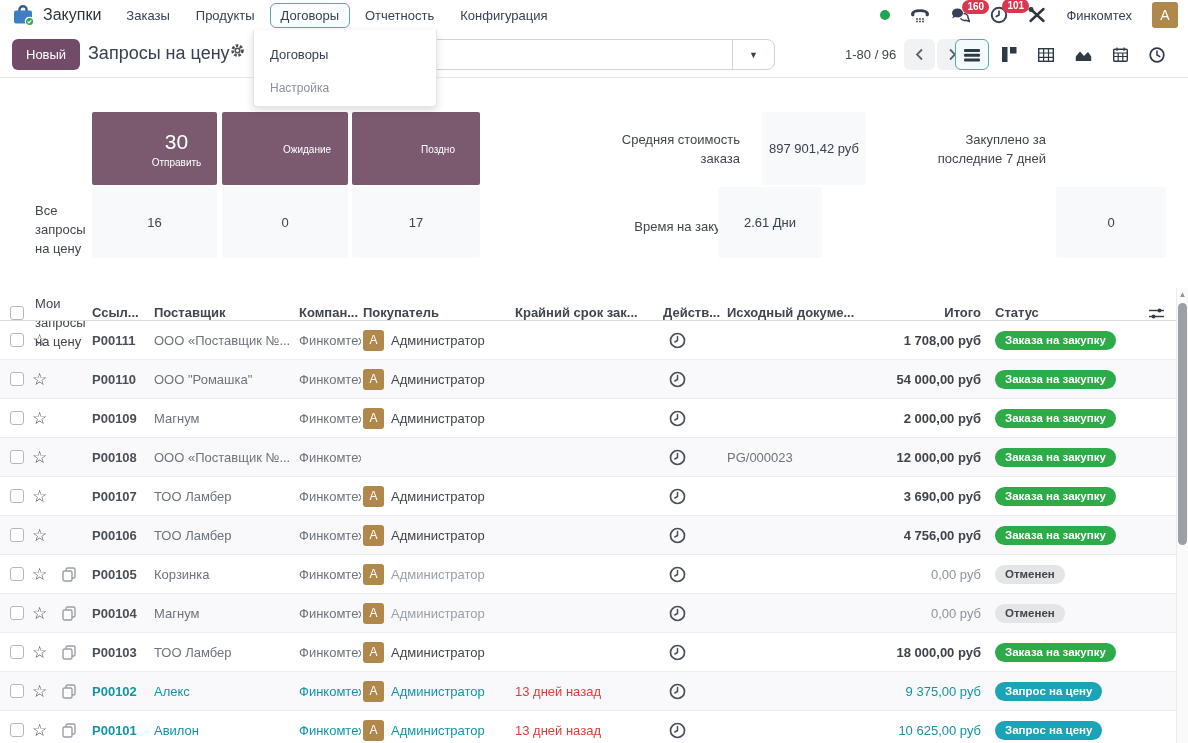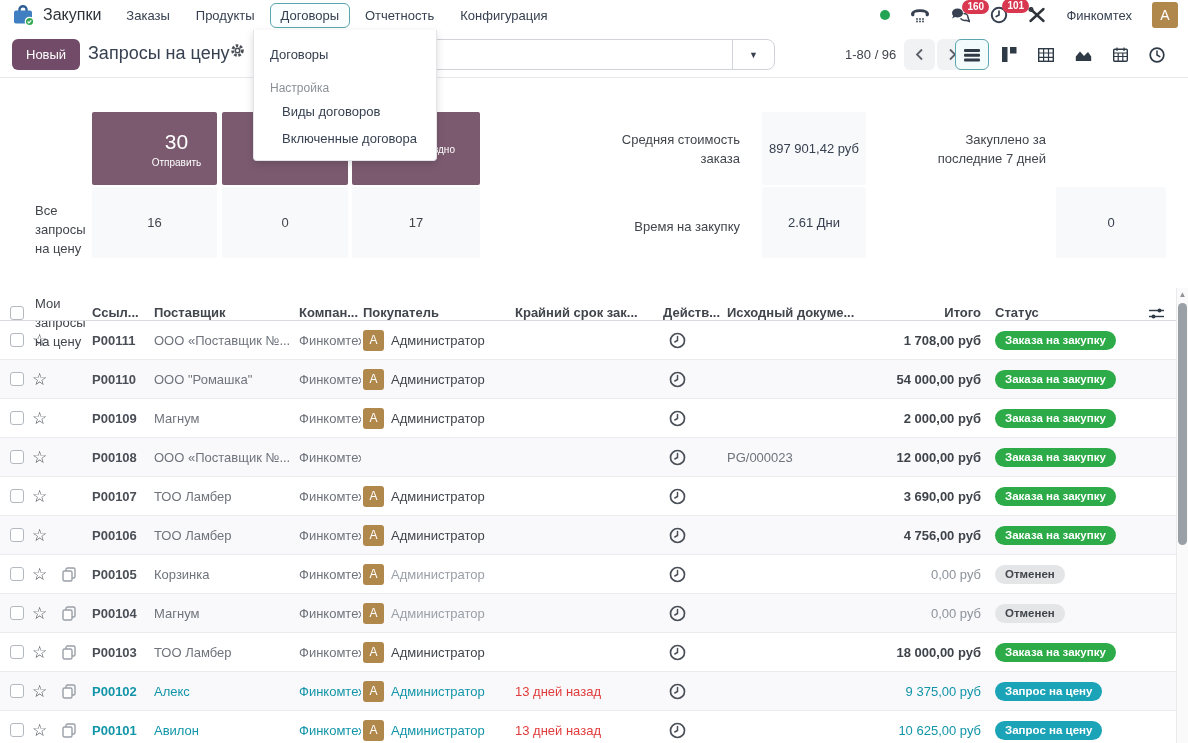--- a/index.html
+++ b/index.html
@@ -57,21 +57,21 @@
   .kpi-c1 { left:92px; width:125px; }
   .kpi-c2 { left:222px; width:126px; }
   .kpi-c3 { left:352px; width:128px; }
   .stat-label { position:absolute; text-align:right; color:#41454c; line-height:19px; }
   .stat-card { position:absolute; background:#f8f9fa; border-radius:2px; display:flex; align-items:center; justify-content:center; color:#374151; cursor:pointer; }
   .sl-1 { left:590px; width:150px; top:51px; }
   .sc-1 { left:762px; width:104px; top:33px; height:73px; }
   .sl-2 { left:898px; width:148px; top:51px; }
   .sc-2 { left:1056px; width:110px; top:33px; height:73px; }
   .sl-3 { left:590px; width:150px; top:138px; }
-  .sc-3 { left:762px; width:104px; top:108px; height:71px; }
+  .sc-3 { left:718px; width:104px; top:108px; height:71px; }
   .sl-4 { left:898px; width:148px; top:119px; }
   .sc-4 { left:1056px; width:110px; top:108px; height:71px; }
 
   
   .table { position:absolute; top:288px; left:0; right:12px; bottom:0; overflow:hidden; }
   .t-head { display:flex; align-items:flex-end; height:33px; border-bottom:1px solid #d8dbe0; font-weight:bold; color:#41454c; }
   .t-row { display:flex; align-items:center; height:39px; border-bottom:1px solid #ececee; cursor:pointer; }
   .t-row:nth-child(even) { background:#f9f9fb; }
   .cell { padding:0 2px; white-space:nowrap; overflow:hidden; }
   .col-check { width:30px; padding-left:10px; flex:none; }
@@ -650,19 +650,15 @@
   </div>
 
   <div class="scrollbar">
     <div class="scroll-up">▲</div>
     <div class="scroll-thumb"></div>
   </div>
 
   <div class="dropdown">
     <div class="dd-item">Договоры</div>
     <div class="dd-section">Настройка</div>
-    <div id="dd-subs">
-        <div class="dd-sub">Виды договоров</div>
-        <div class="dd-sub">Включенные договора</div>
-      </div>
   </div>
 
 </div>
 
 </body></html>

